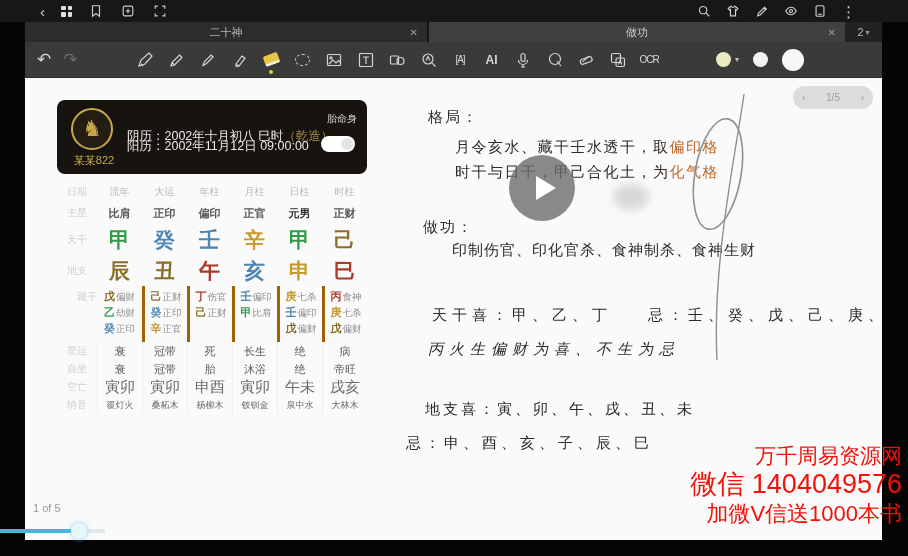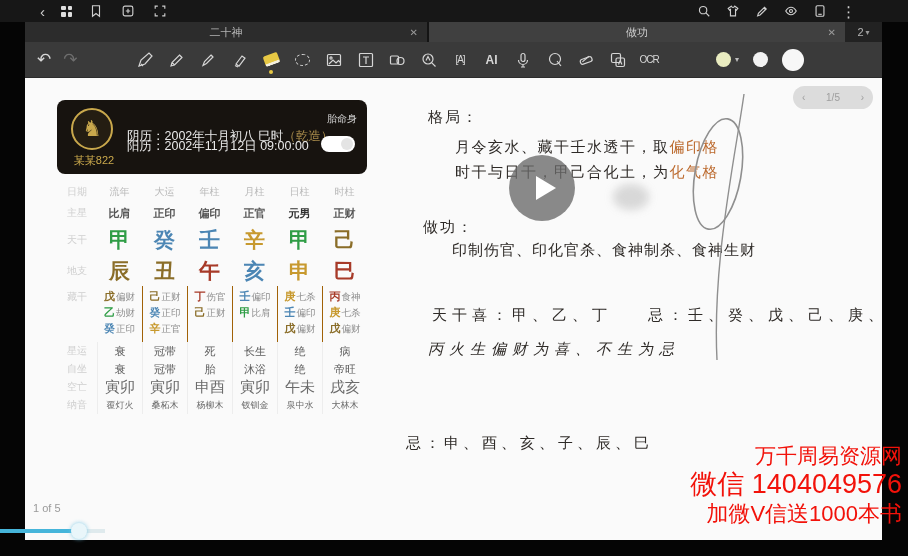--- a/index.html
+++ b/index.html
@@ -65,22 +65,22 @@
   
   #bazi-grid { position:absolute; left:32px; top:104px; width:310px; }
   .brow { display:flex; align-items:center; }
   .brow .lab { width:40px; font-size:10px; color:#cfcfcf; text-align:center; flex:none; }
   .brow .cell { width:45px; text-align:center; flex:none; }
   .r-hdr { height:20px; } .r-hdr .cell { font-size:10px; color:#b9b9b9; }
   .r-star { height:22px; } .r-star .cell { font-size:11px; color:#565656; font-weight:bold; }
   .r-star .cell.dm { color:#2f2f2f; }
   .r-stem,.r-branch { height:31px; } .r-stem .cell,.r-branch .cell { font-size:21px; font-weight:bold; }
   .r-hidden { height:56px; align-items:flex-start; }
-  .r-hidden .lab { padding-top:4px; }
-  .r-hidden .cell { display:flex; flex-direction:column; gap:1px; padding-top:3px; border-left:1px solid #a16207; height:100%; }
+  .r-hidden .lab { padding-top:4px;text-align:right; }
+  .r-hidden .cell { display:flex; flex-direction:column; gap:1px; padding-top:3px; border-left:3px solid #a16207; height:100%; }
   .r-hidden .cell:nth-child(2){ border-left:none; }
   .hentry { font-size:9.5px; color:#8d8d8d; white-space:nowrap; }
   .hentry b { font-size:11px; font-weight:bold; margin-right:1px; }
   .r-small { height:18px; } .r-small .cell { font-size:11px; color:#5d5d5d; border-left:1px solid #ededed; height:100%; display:flex; align-items:center; justify-content:center; }
   .r-kw .cell { font-size:15px; color:#6b6b6b; }
   .r-ny .cell { font-size:9px; color:#6b6b6b; }
 
   
   .note { position:absolute; font-family:"DejaVu Serif",serif; color:#2e2a27; font-size:15px; letter-spacing:2px; white-space:nowrap; }
   .hl { color:#bc6a2e; }
@@ -409,20 +409,21 @@
         </div>
       </div>
 
     <div class="note" style="left:403px; top:30px;">格局：</div>
     <div class="note" style="left:430px; top:60px; letter-spacing:1.5px;"><span>月令亥水、藏干壬水透干，取</span><span class="hl">偏印格</span></div>
     <div class="note" style="left:430px; top:85px; letter-spacing:1.5px;"><span>时干与日干，甲己合化土，为</span><span class="hl">化气格</span></div>
     <div class="note" style="left:398px; top:140px;">做功：</div>
     <div class="note" style="left:427px; top:163px; letter-spacing:1px;">印制伤官、印化官杀、食神制杀、食神生财</div>
     <div class="note" style="left:407px; top:228px; letter-spacing:5px;"><span>天干喜：甲、乙、丁</span><span class="gap36"></span><span>忌：壬、癸、戊、己、庚、辛</span></div>
     <div class="note" style="left:403px; top:262px; letter-spacing:6px;font-style:italic;">丙火生偏财为喜、不生为忌</div>
+    <div class="note" style="left:400px; top:322px; letter-spacing:3px;">地支喜：寅、卯、午、戌、丑、未</div>
     <div class="note" style="left:381px; top:356px; letter-spacing:4px;">忌：申、酉、亥、子、辰、巳</div>
 
     <svg class="annot-svg" viewBox="0 0 120 300">
       <ellipse cx="58" cy="82" rx="23" ry="56" fill="none" stroke="#8f8f8f" stroke-width="1.6" transform="rotate(10 58 82)"></ellipse>
       <path d="M84 2 C 76 60, 52 170, 57 268" fill="none" stroke="#8f8f8f" stroke-width="1.4"></path>
     </svg>
     <div class="smudge"></div>
 
     <div class="page-indicator">1 of 5</div>
   </div>

